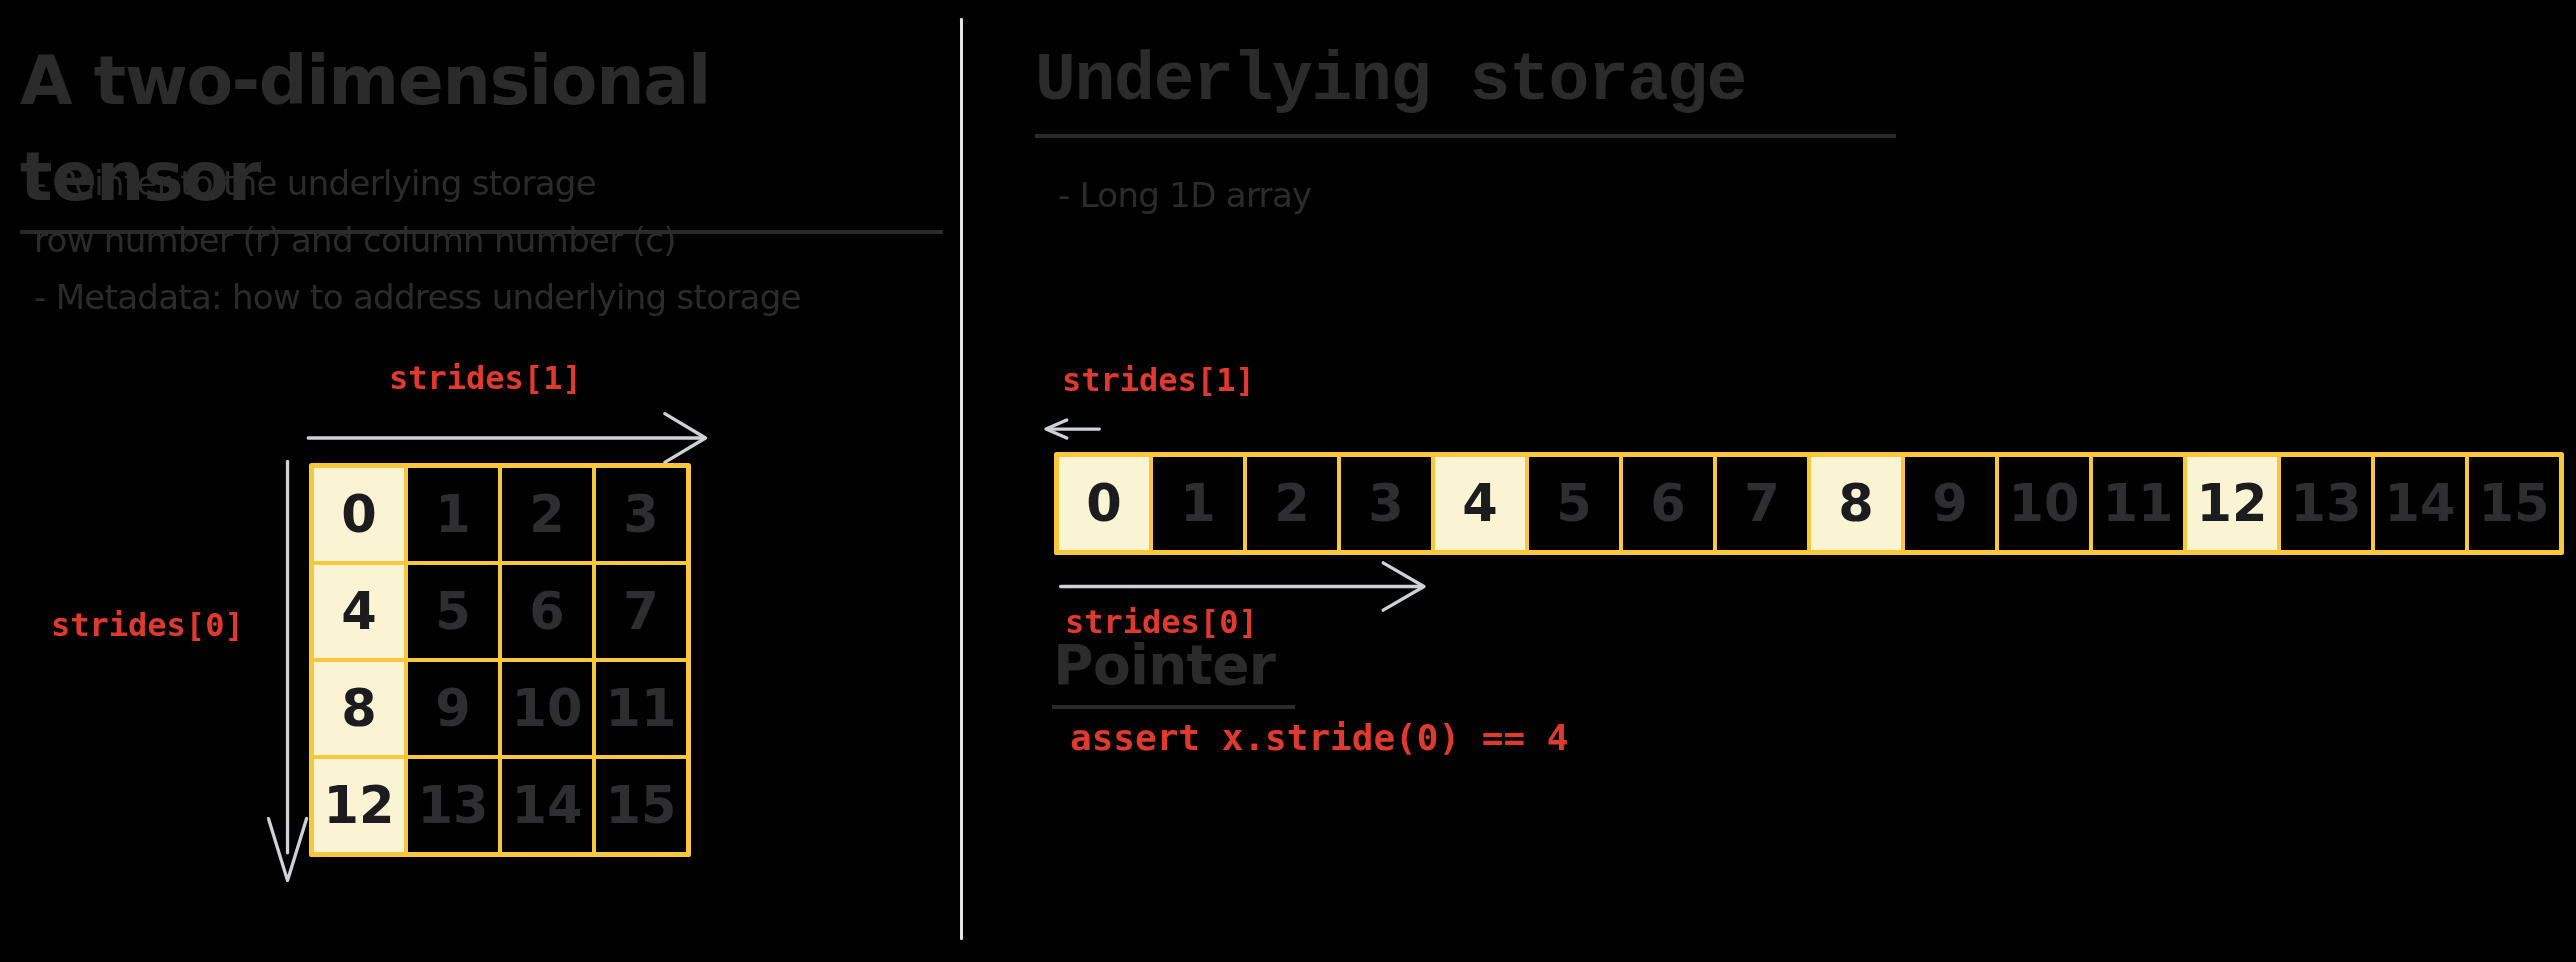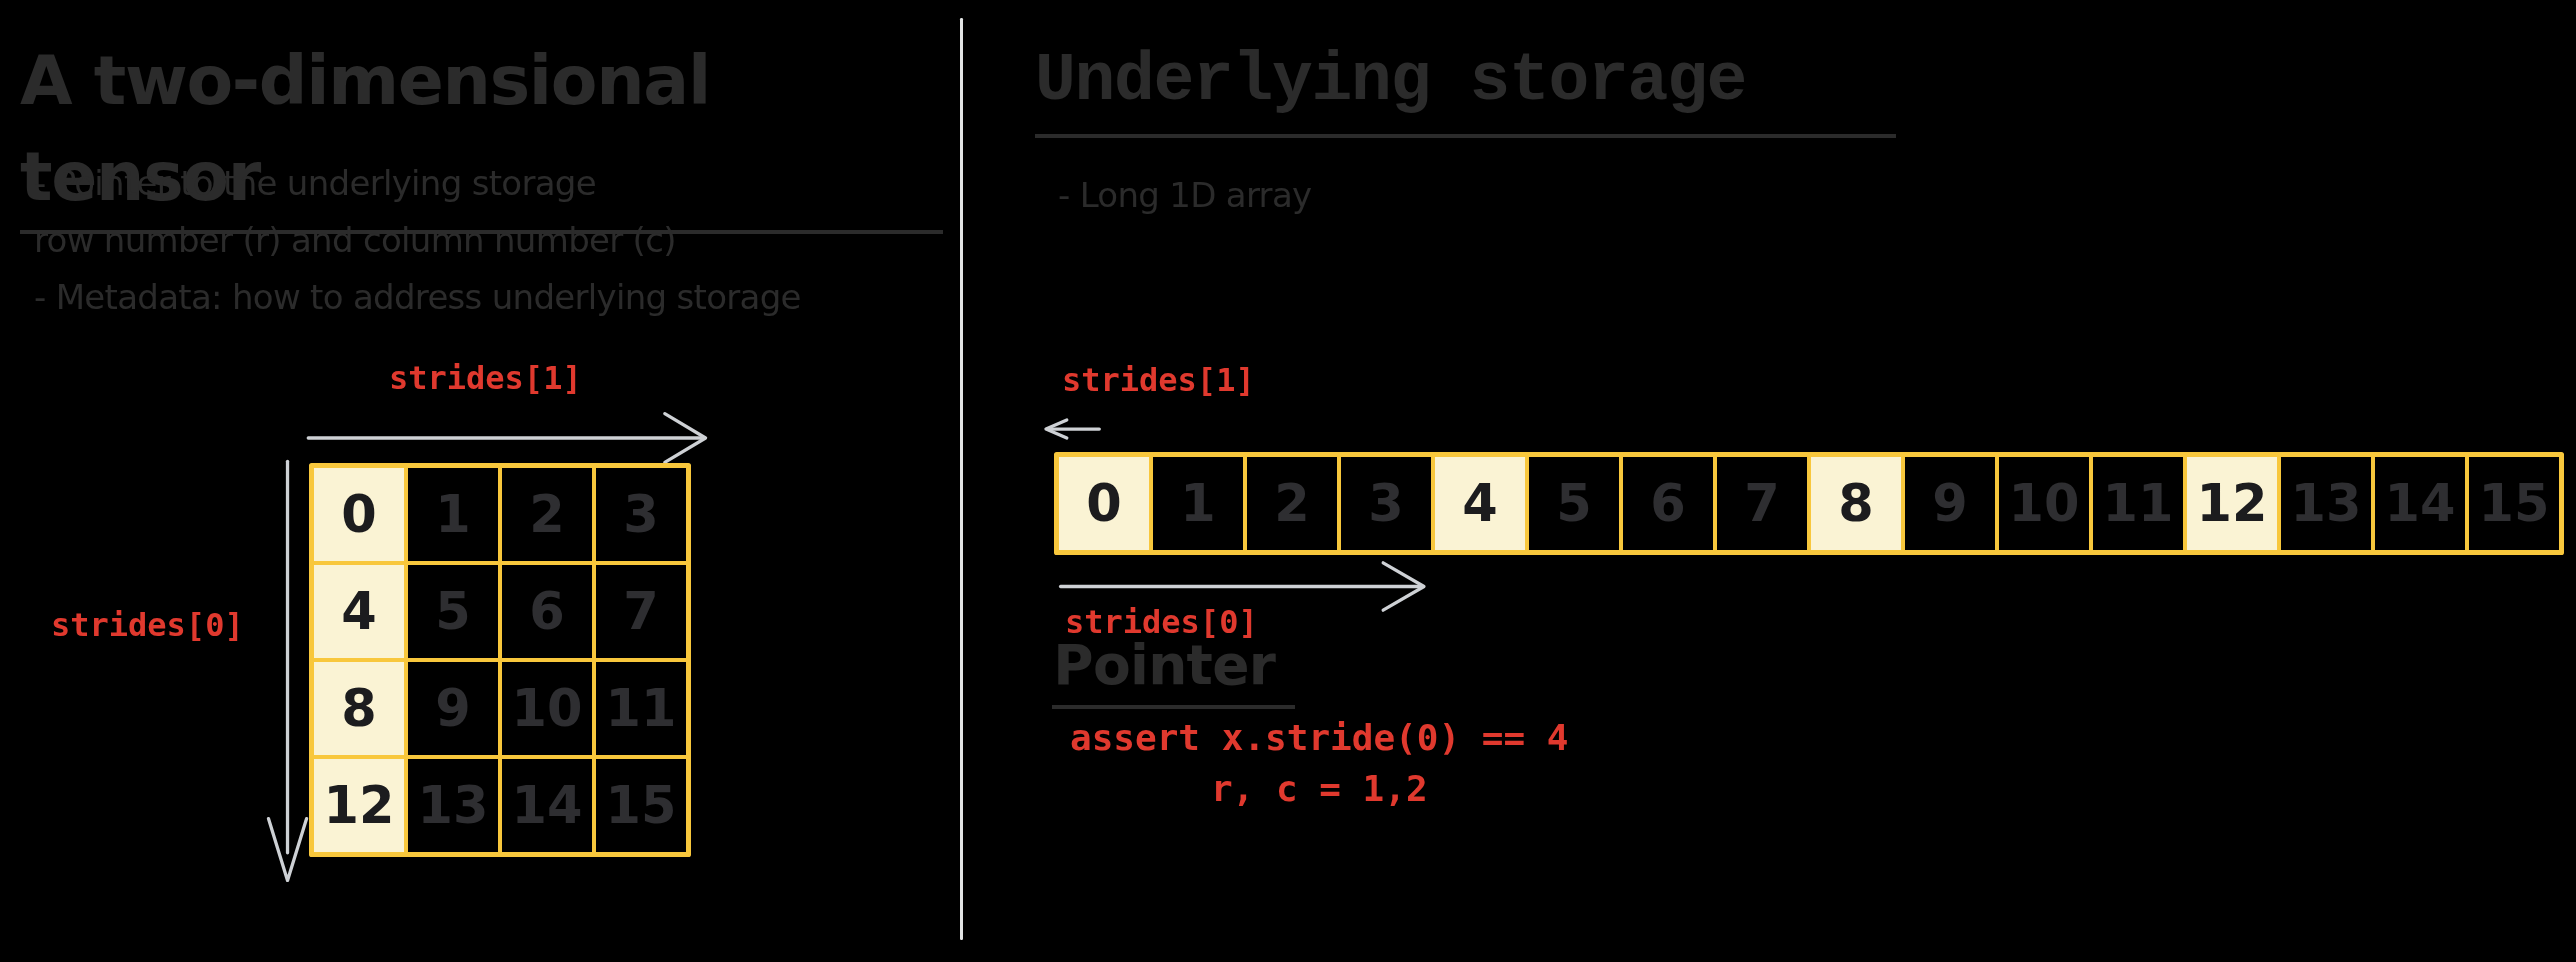--- a/index.html
+++ b/index.html
@@ -156,17 +156,17 @@
 
     <svg class="abs" style="left:1054px;top:556px;" width="395" height="61" viewBox="0 0 600 92">
       <line class="arrow" x1="10" y1="46" x2="556" y2="46"></line>
       <polyline class="arrow" points="500,10 562,46 500,82"></polyline>
     </svg>
 
     <div id="strides0-right" class="abs red-label">strides[0]</div>
 
     <h2 id="example-heading" class="abs">Pointer</h2>
 
-    <div id="example-code" class="abs"><div>assert x.stride(0) == 4</div><div>r, c = 1,2</div></div>
+    <div id="example-code" class="abs"><div>assert x.stride(0) == 4</div></div>
   </section>
 
 </div>
 
 
 </body></html>

